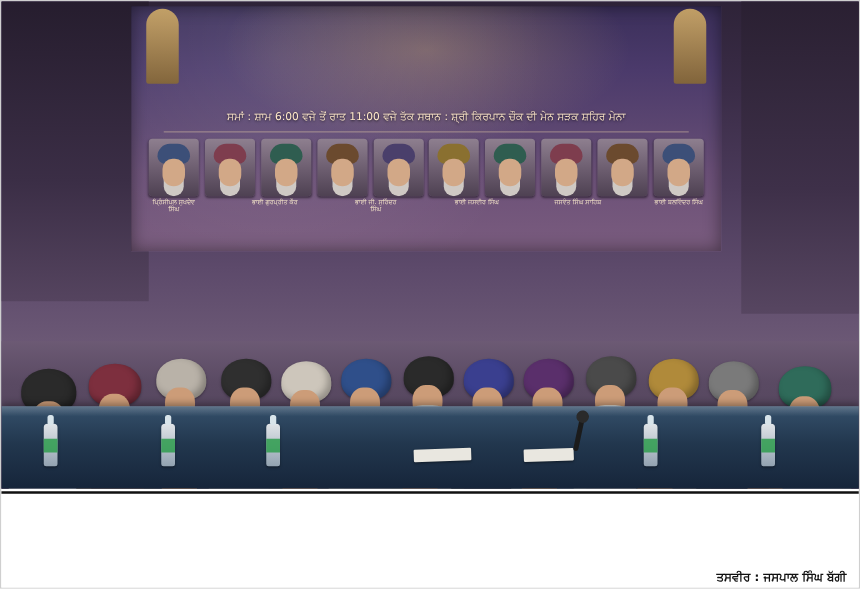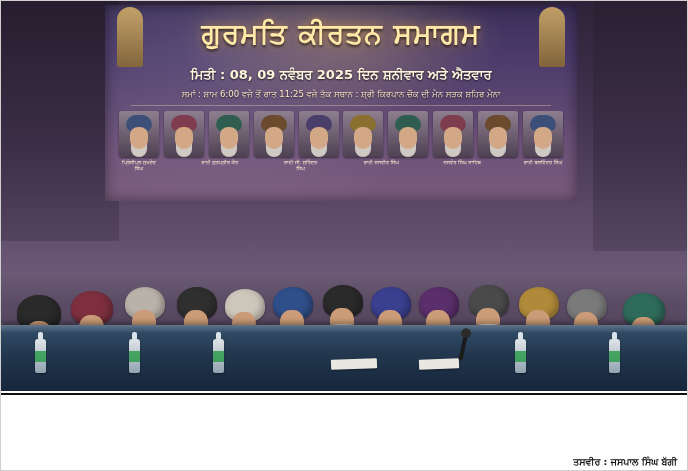--- a/index.html
+++ b/index.html
@@ -325,23 +325,21 @@
 
     <div class="wall"></div>
     <div class="wall-left"></div>
     <div class="wall-right"></div>
 
     <div class="banner">
       <div class="banner-glow"></div>
       <div class="pillar l"></div>
       <div class="pillar r"></div>
 
-      <div class="banner-title">ਗੁਰਮਤਿ ਕੀਰਤਨ ਸਮਾਗਮ</div>
-      <div class="banner-sub1">ਮਿਤੀ : 08, 09 ਨਵੰਬਰ 2025 ਦਿਨ ਸ਼ਨੀਵਾਰ ਅਤੇ ਐਤਵਾਰ</div>
-      <div class="banner-sub2">ਸਮਾਂ : ਸ਼ਾਮ 6:00 ਵਜੇ ਤੋਂ ਰਾਤ 11:25 ਵਜੇ ਤੱਕ    ਸਥਾਨ : ਸ਼੍ਰੀ ਕਿਰਪਾਨ ਚੌਕ ਦੀ ਮੇਨ ਸੜਕ ਸ਼ਹਿਰ ਮੇਨਾ</div>
+      <div class="banner-sub2">ਸਮਾਂ : ਸ਼ਾਮ 6:00 ਵਜੇ ਤੋਂ ਰਾਤ 11:00 ਵਜੇ ਤੱਕ    ਸਥਾਨ : ਸ਼੍ਰੀ ਕਿਰਪਾਨ ਚੌਕ ਦੀ ਮੇਨ ਸੜਕ ਸ਼ਹਿਰ ਮੇਨਾ</div>
       <div class="banner-rule"></div>
 
       <div class="banner-portraits">
         <div class="bp t1"></div>
         <div class="bp t2"></div>
         <div class="bp t3"></div>
         <div class="bp t4"></div>
         <div class="bp t5"></div>
         <div class="bp t6"></div>
         <div class="bp t3"></div>

